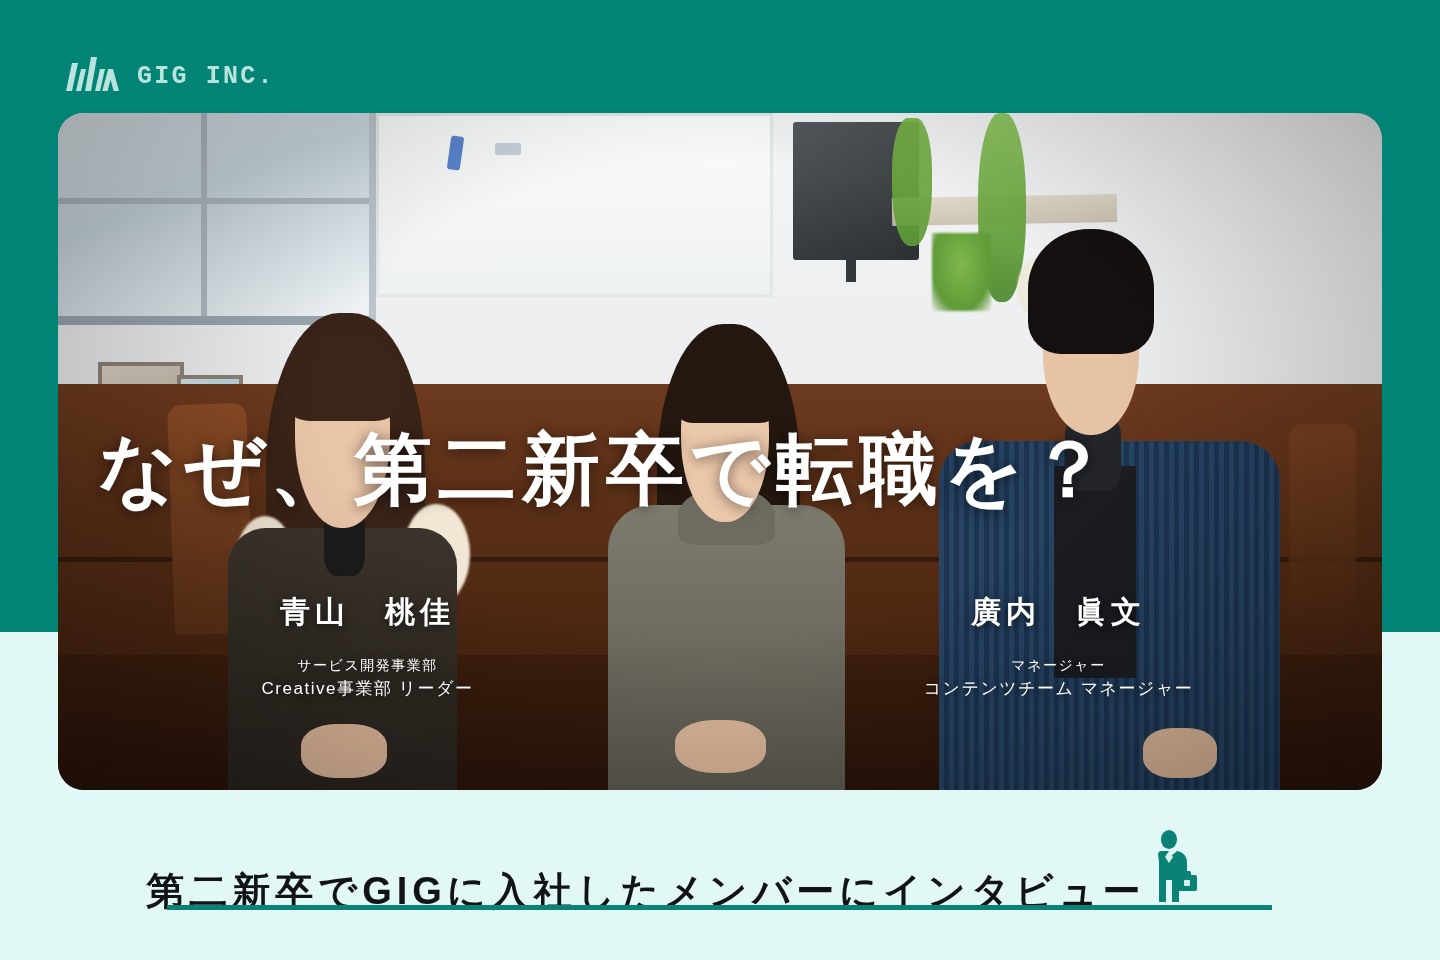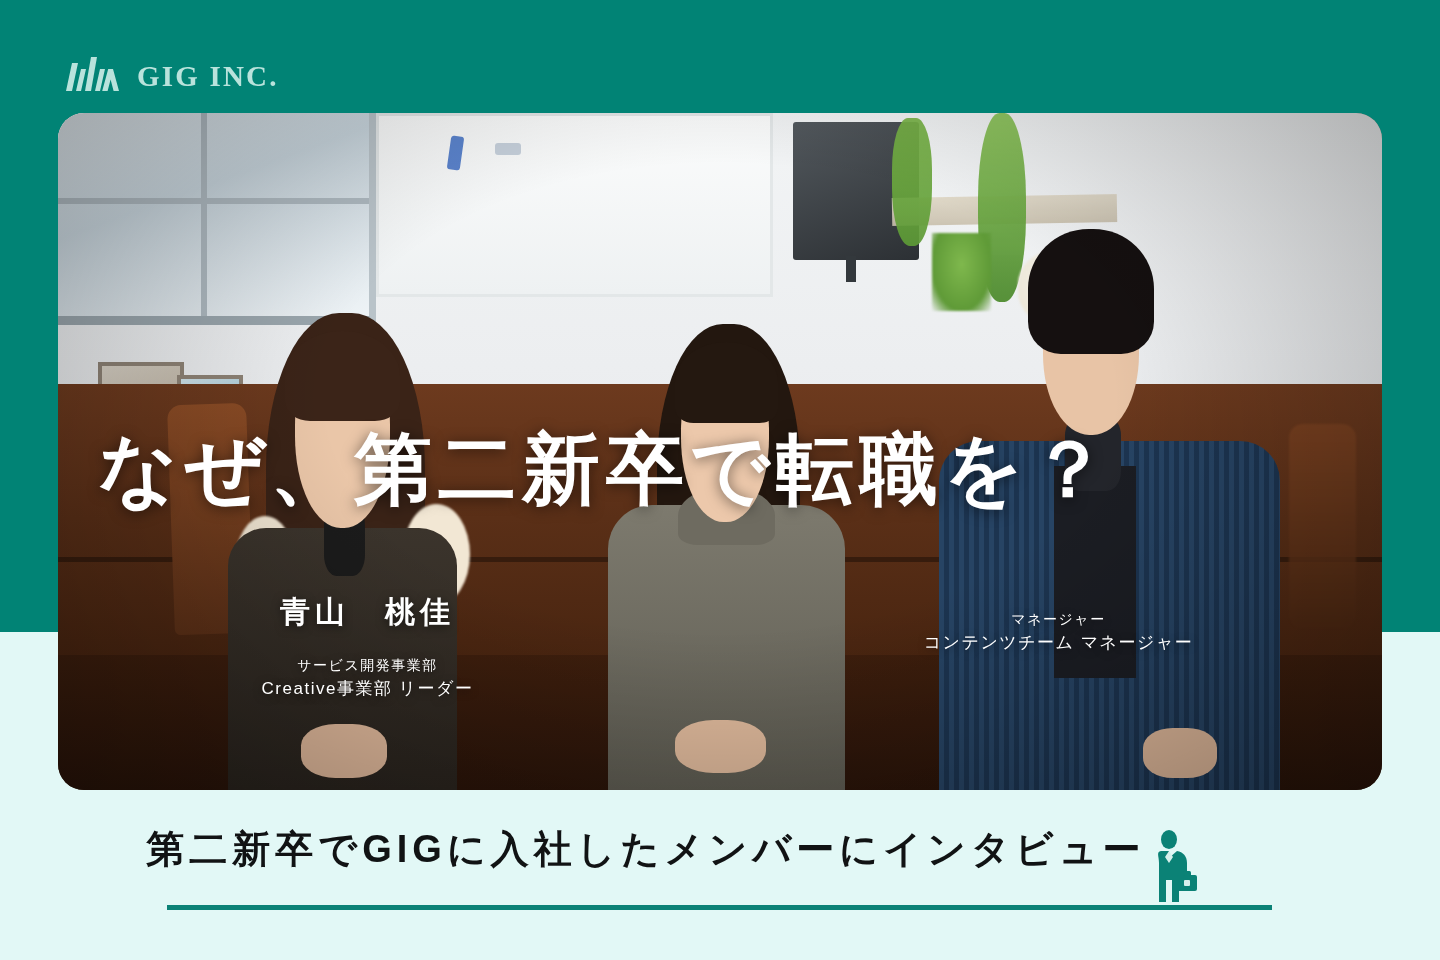--- a/index.html
+++ b/index.html
@@ -22,23 +22,23 @@
   }
 
   
   .logo{
     position:absolute; left:62px; top:56px;
     display:flex; align-items:center; gap:17px;
     height:40px;
   }
   .logo-mark{ display:block; }
   .logo-text{
-    color:#b9e3dc; font-size:29px; font-weight:bold;
+    color:#b9e3dc; font-size:25px; font-weight:bold;
     letter-spacing:2.2px; line-height:1;
-    font-family:Liberation Serif, serif;
+    font-family:Liberation Mono, monospace;
   }
 
   
   .photo-card{
     position:absolute; left:58px; top:113px;
     width:1324px; height:677px;
     border-radius:26px; overflow:hidden;
     background:#4a4036;
   }
   .photo-scene{ position:absolute; inset:0; }
@@ -263,21 +263,21 @@
     font-size:17px; letter-spacing:1.5px;
     text-shadow:0 2px 8px rgba(0,0,0,.6);
     line-height:1.5;
   }
   .m1{ margin-left:-14px; }
   .m3{ margin-left:44px; }
 
   
   .caption-wrap{
     position:absolute; left:0; top:830px; width:1344px;
-    display:flex; align-items:flex-start; justify-content:center; gap:4px;
+    display:flex; align-items:flex-end; justify-content:center; gap:4px;
   }
   .caption-text{
     color:#111314; font-size:38px; font-weight:bold;
     letter-spacing:5px; white-space:nowrap; line-height:1;
   }
   .caption-icon{ display:block; margin-bottom:2px; }
   .rule{
     position:absolute; left:167px; top:905px;
     width:1105px; height:5px; background:#0b8276;
   }
@@ -363,20 +363,21 @@
 
 <div class="headline">なぜ、第二新卒で転職を？</div>
 
 <div class="members">
   <div class="member m1">
     <div class="member-name">青山　桃佳</div>
     <div class="member-dept">サービス開発事業部</div>
     <div class="member-role">Creative事業部 リーダー</div>
   </div>
   <div class="member m3">
+    <div class="member-name">廣内　眞文</div>
     <div class="member-dept">マネージャー</div>
     <div class="member-role">コンテンツチーム マネージャー</div>
   </div>
 </div>
 
 <div class="caption-wrap">
   <span class="caption-text">第二新卒でGIGに入社したメンバーにインタビュー</span>
   <span class="caption-icon">
     <svg width="48" height="74" viewBox="0 0 48 74" aria-hidden="true">
       <g fill="#0b8276">

